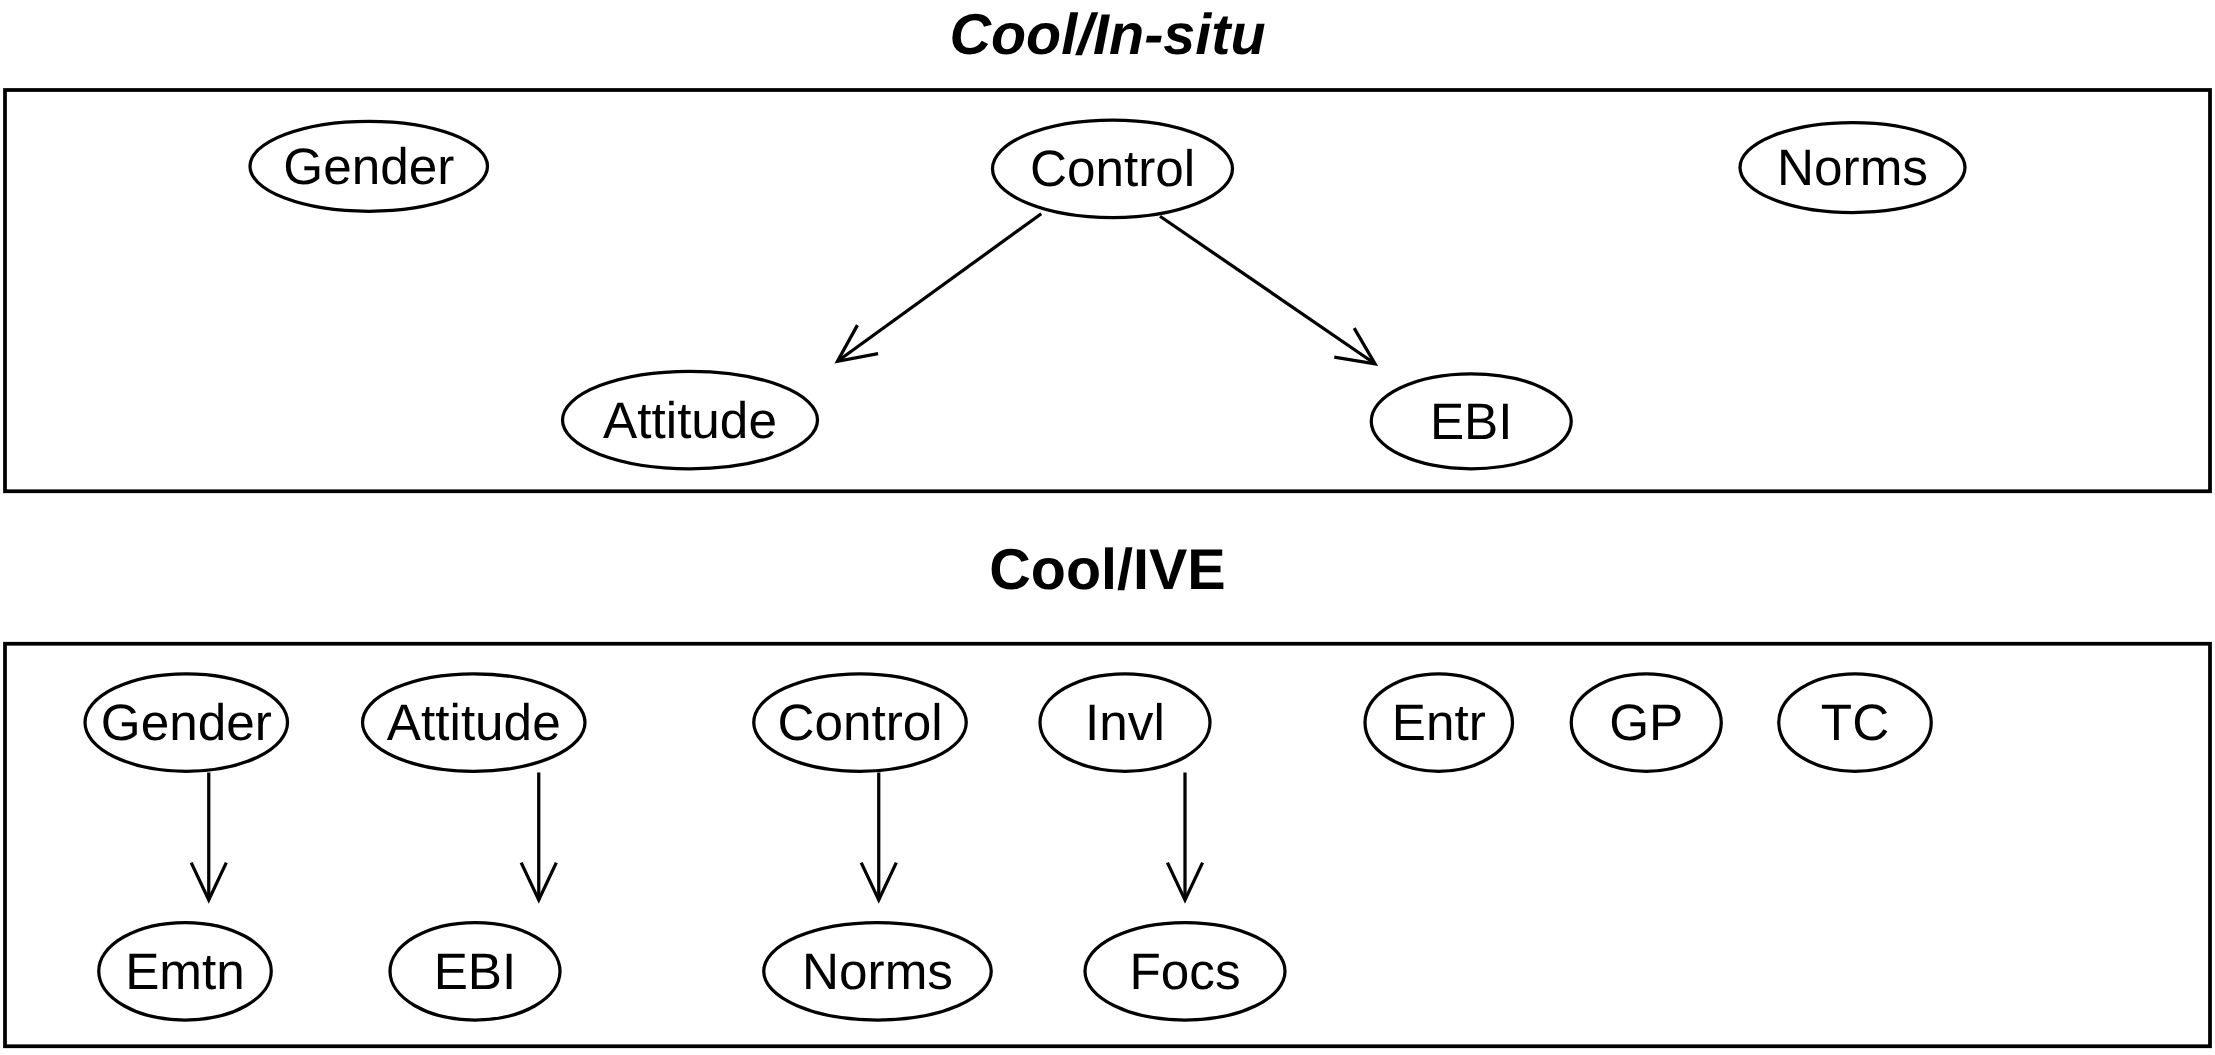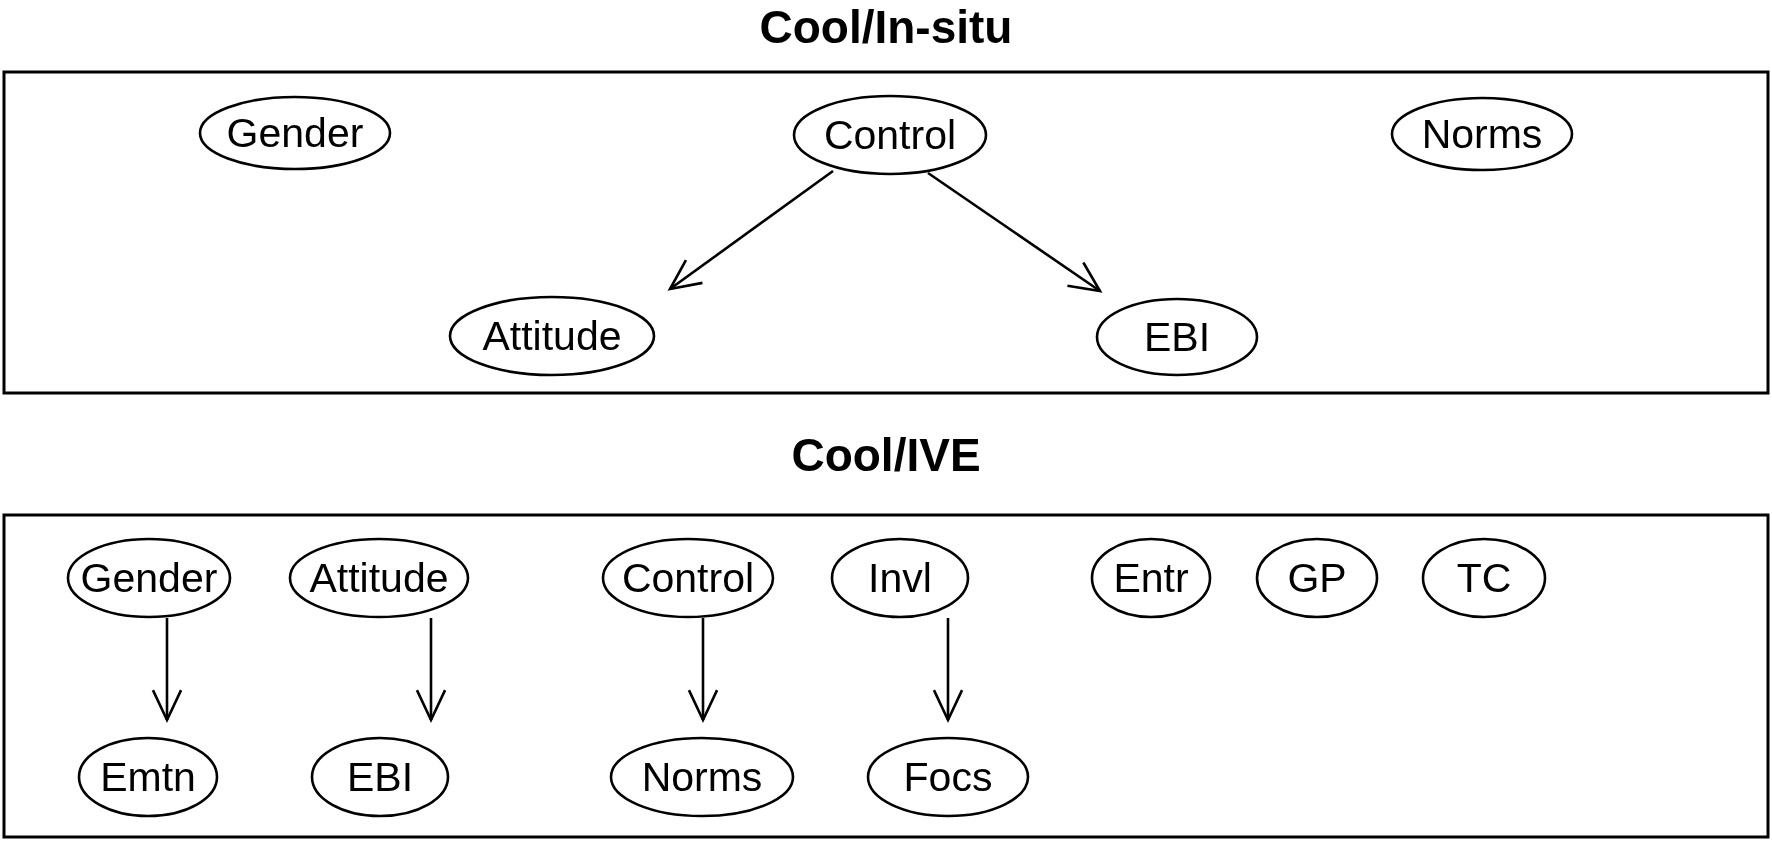--- a/index.html
+++ b/index.html
@@ -17,21 +17,21 @@
     left: 0;
     right: 0;
     text-align: center;
     font-family: "Liberation Sans", sans-serif;
     font-weight: bold;
     font-size: 46px;
     line-height: 1.1;
     color: var(--ink);
     white-space: nowrap;
   }
-  .title1 { top: 2px; }
+  .title1 { top: 2px; font-style: italic; }
   .title2 { top: 430px; }
   svg.diagram {
     position: absolute;
     left: 0;
     top: 0;
     width: 1772px;
     height: 844px;
   }
   .frame  { fill: var(--bg); stroke: var(--ink); stroke-width: 3; }
   .node   { fill: var(--bg); stroke: var(--ink); stroke-width: 2.6; }

